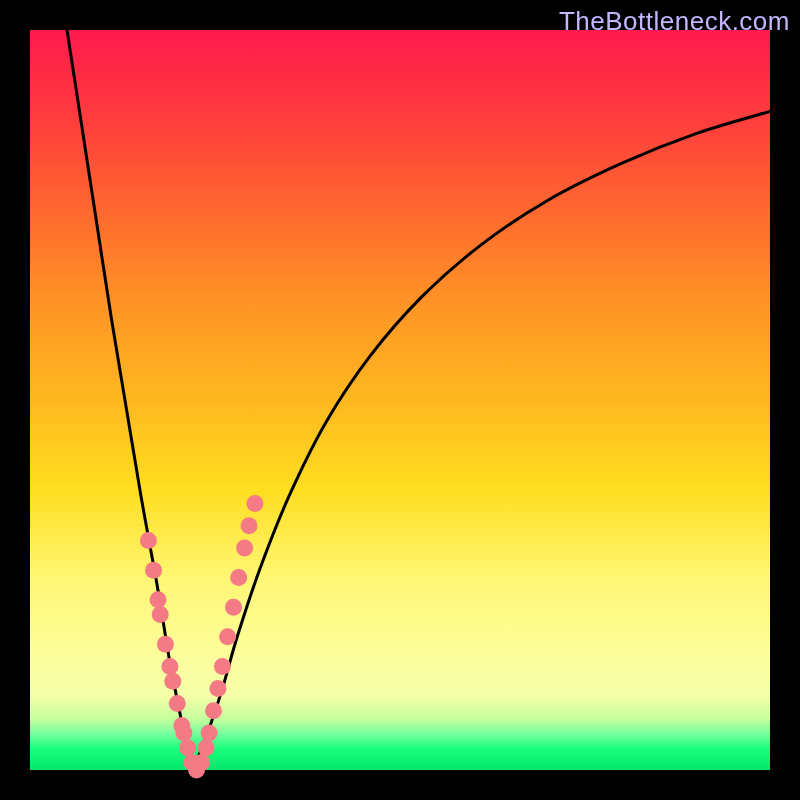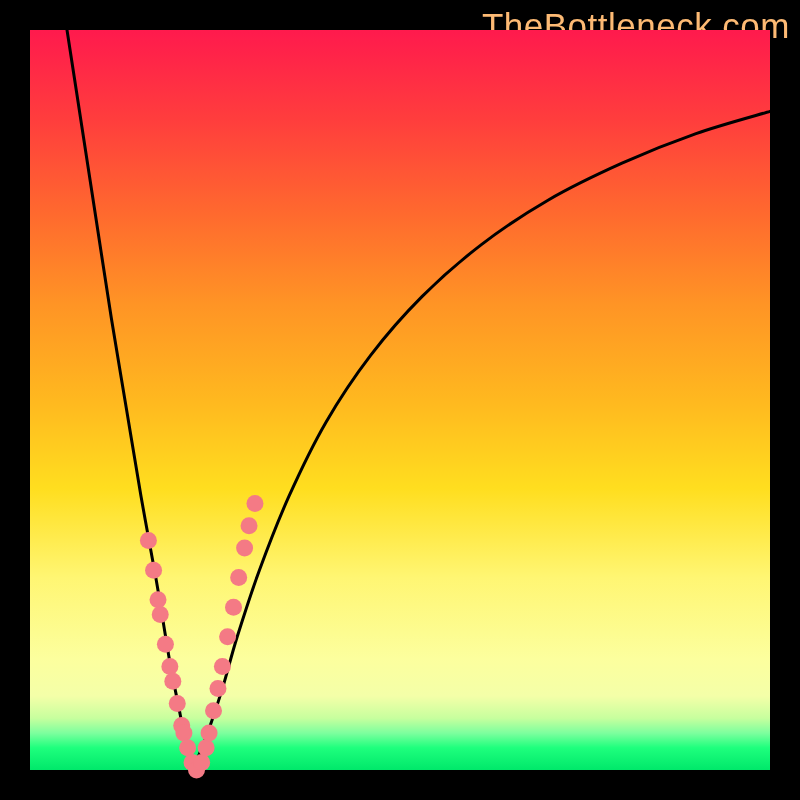--- a/index.html
+++ b/index.html
@@ -38,22 +38,22 @@
       #c7ff9e 93%,
       #7dff9e 95%,
       #1eff7d 97%,
       #00e86a 100%
     );
   }
   .watermark {
     position: absolute;
     top: 6px;
     right: 10px;
-    color: #fdba74;
-    font-size: 35px;
+    color: #c4b5fd;
+    font-size: 26px;
     font-weight: 400;
     letter-spacing: 0.5px;
     user-select: none;
   }
   svg.curves {
     position: absolute;
     left: 0;
     top: 0;
     width: 740px;
     height: 740px;

